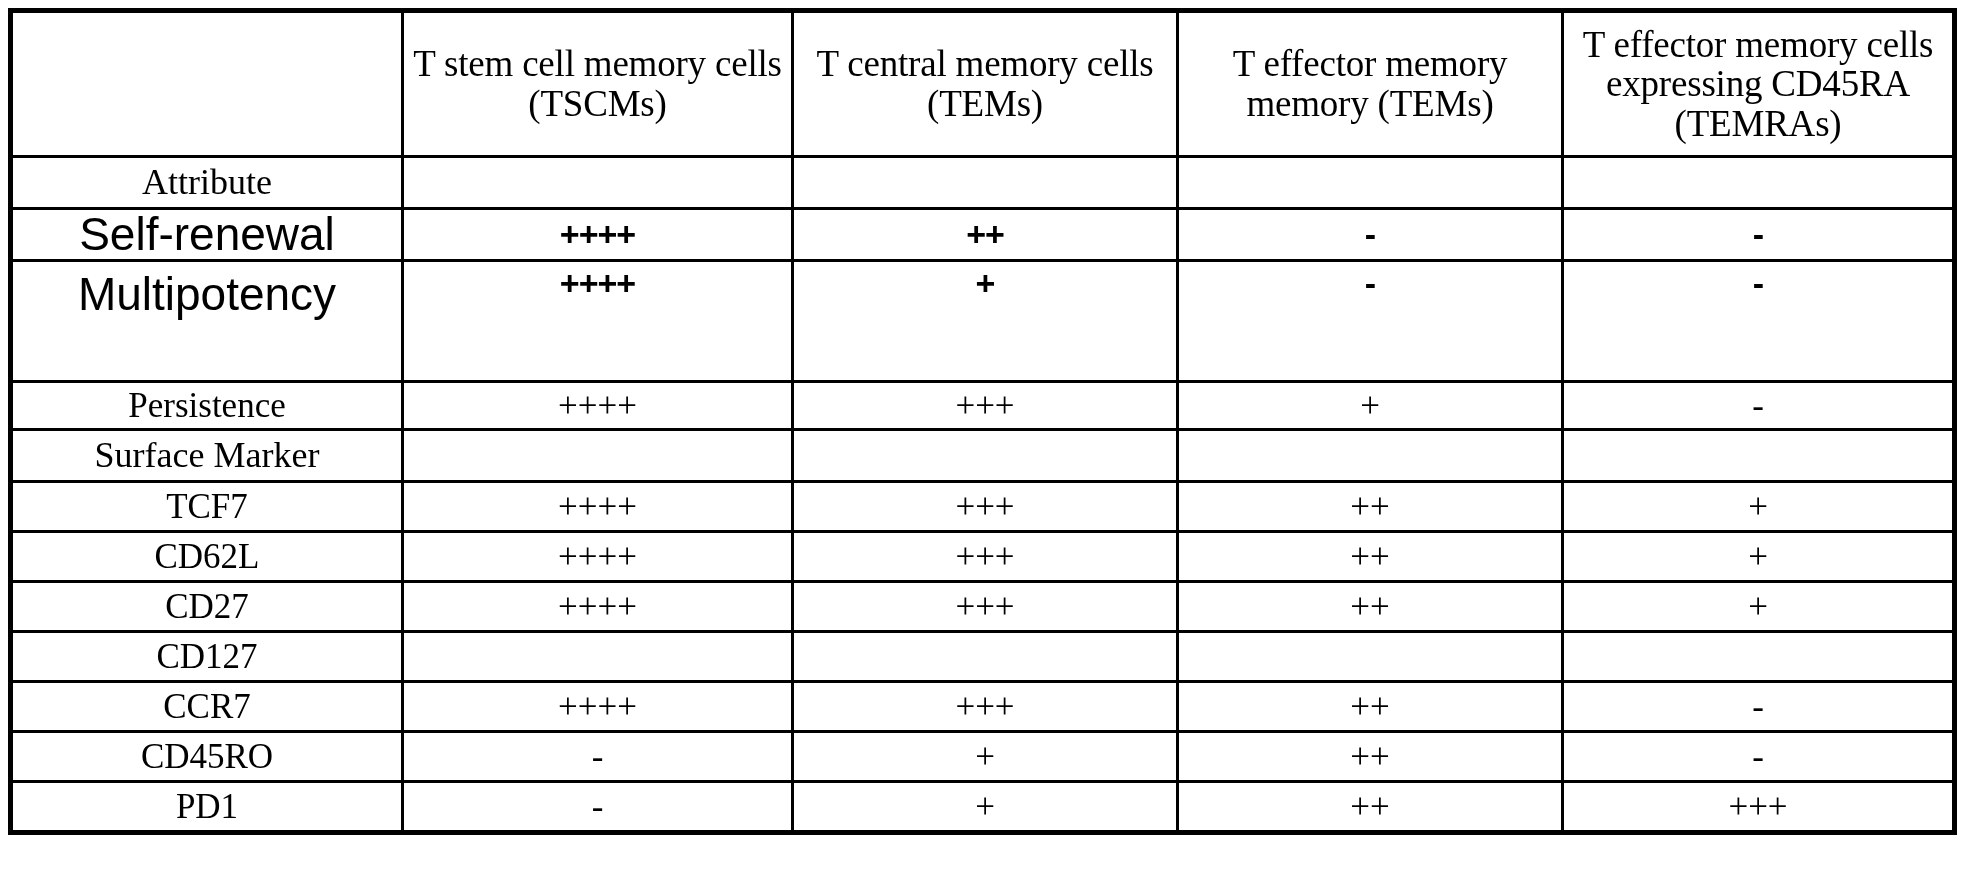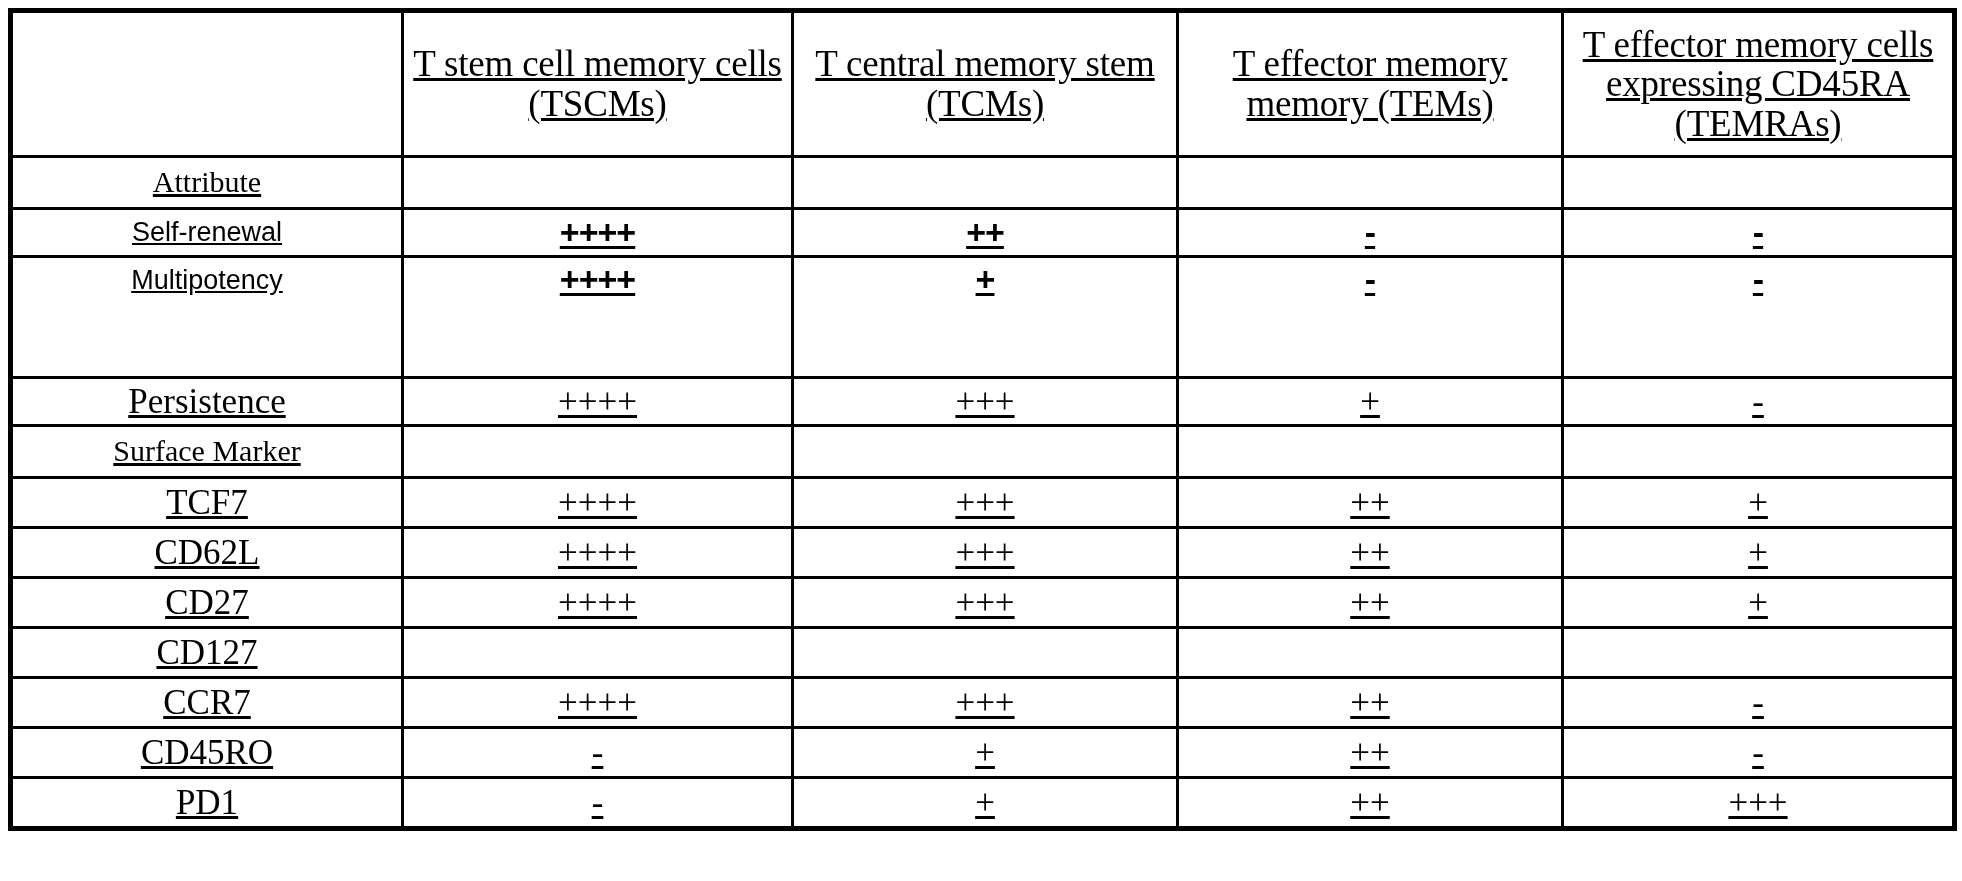--- a/index.html
+++ b/index.html
@@ -13,21 +13,20 @@
     font-family: "Liberation Serif", serif;
     color: #000000;
     overflow: hidden;
   }
   #sheet {
     position: relative;
     width: 1962px;
     height: 881px;
     box-sizing: border-box;
     padding: 8px 10px 12px 8px;
-    text-decoration: underline;
   }
   table.cmp {
     border-collapse: collapse;
     table-layout: fixed;
     width: 1944px;
     border: 5px solid #000000;
   }
   table.cmp col.c0 { width: 392px; }
   table.cmp col.c1 { width: 390px; }
   table.cmp col.c2 { width: 385px; }
@@ -52,36 +51,36 @@
     line-height: 1.12;
     letter-spacing: -0.2px;
   }
   td.hdr-blank { }
 
   
   tr.section-row td { height: 49px; }
   td.section-label {
     font-family: "Liberation Serif", serif;
     font-weight: bold;
-    font-size: 30px;
+    font-size: 36px;
   }
 
   
   tr.attr-row td { height: 45px; }
   tr.attr-tall td { height: 110px; vertical-align: top; }
   tr.attr-tall td.rowlabel { padding-top: 8px; }
   tr.attr-tall td.val { padding-top: 3px; }
 
   td.rowlabel {
     font-family: "Liberation Serif", serif;
     font-size: 35px;
   }
   td.rowlabel.sans {
     font-family: "Liberation Sans", sans-serif;
-    font-size: 27px;
+    font-size: 46px;
   }
   td.val {
     font-family: "Liberation Serif", serif;
     font-size: 35px;
     letter-spacing: 0px;
   }
   td.val.bold {
     font-family: "Liberation Sans", sans-serif;
     font-weight: bold;
     font-size: 34px;
@@ -101,21 +100,21 @@
         <col class="c1">
         <col class="c2">
         <col class="c3">
         <col class="c4">
     </colgroup>
     <tbody>
 
       <tr class="head-row">
         <td class="hdr hdr-blank"></td>
         <td class="hdr">T stem cell memory cells (TSCMs)</td>
-        <td class="hdr">T central memory stem (TCMs)</td>
+        <td class="hdr">T central memory cells (TEMs)</td>
         <td class="hdr">T effector memory memory (TEMs)</td>
         <td class="hdr">T effector memory cells expressing CD45RA (TEMRAs)</td>
       </tr>
 
       <tr class="section-row">
         <td class="section-label">Attribute</td>
         <td></td>
         <td></td>
         <td></td>
         <td></td>

